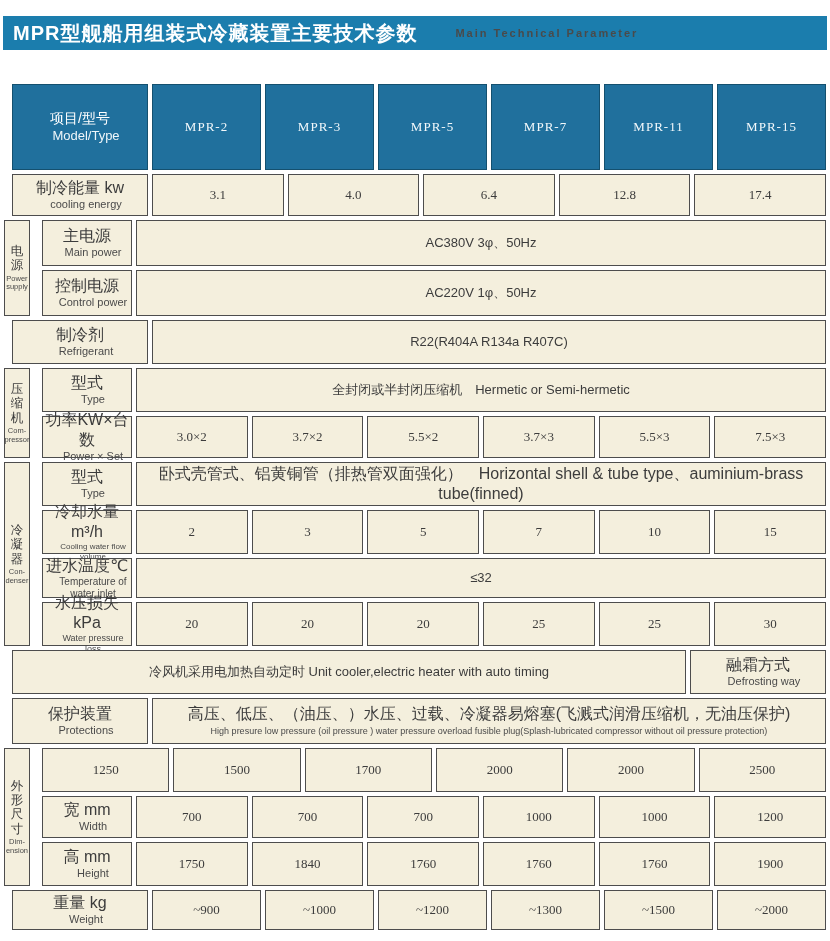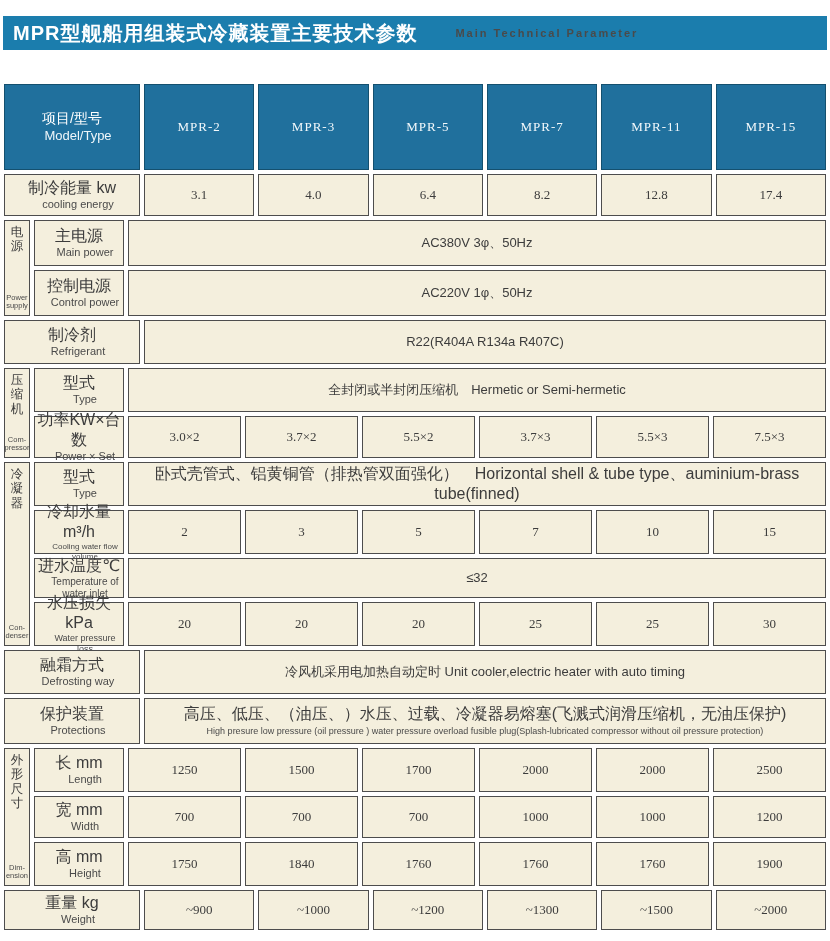--- a/index.html
+++ b/index.html
@@ -14,32 +14,32 @@
     background:#1b7dad; color:#ffffff;
     display:flex; align-items:center; padding-left:10px;
     font-weight:bold; font-size:20px; letter-spacing:1px;
   }
   .title-bar .en { margin-left:26px; letter-spacing:2px; }
 
   .spec-table {
     position:absolute; left:4px; top:84px; width:822px;
     display:flex; flex-direction:column; gap:4px;
   }
-  .trow { display:flex; gap:4px; }
+  .trow { display:flex; gap:4px;margin-left:8px; }
   .grp-section { display:flex; gap:4px; }
   .grp-rows { flex:1; display:flex; flex-direction:column; gap:4px; }
 
   .cell {
     background:#f4efdd; border:1px solid #4d4d4d;
     display:flex; flex-direction:column; align-items:center; justify-content:center;
     text-align:center; line-height:1.25;
   }
   .lbl { width:136px; flex:none; }
   .sublbl { width:90px; flex:none; }
-  .grp { width:26px; flex:none; padding:4px 0; justify-content:space-between; }
+  .grp { width:26px; flex:none; padding:4px 0; justify-content:center; }
   .val { flex:1 1 0; font-size:13px;font-family:Liberation Serif, serif; }
   .vspan { flex:1 1 0; font-size:13px; }
 
   .zh { font-size:16px; }
   .en { font-size:11px; color:#4a4a4a;padding-left:12px; }
 
   .head { background:#20709d; border:1px solid #14506f; color:#ffffff; }
   .head .zh { font-size:14px; color:#fff; }
   .head .en { font-size:13px; color:#eef6fa; }
   .model { font-size:13px; color:#f2f8fb; letter-spacing:1px; }
@@ -96,21 +96,20 @@
   </div>
 
   <div class="trow h42">
     <div class="cell lbl">
       <div class="zh">制冷能量 kw</div>
       <div class="en">cooling energy</div>
     </div>
     <div class="cell val">3.1</div>
     <div class="cell val">4.0</div>
     <div class="cell val">6.4</div>
-    <div class="cell val">8.2</div>
     <div class="cell val">12.8</div>
     <div class="cell val">17.4</div>
   </div>
 
   <div class="grp-section">
     <div class="cell grp">
       <div class="gzh">电源</div>
       <div class="gen">Power supply</div>
     </div>
     <div class="grp-rows">
@@ -208,49 +207,45 @@
         <div class="cell val">20</div>
         <div class="cell val">20</div>
         <div class="cell val">25</div>
         <div class="cell val">25</div>
         <div class="cell val">30</div>
       </div>
     </div>
   </div>
 
   <div class="trow h44">
+    <div class="cell vspan">冷风机采用电加热自动定时 Unit cooler,electric heater with auto timing</div>
     <div class="cell lbl">
       <div class="zh">融霜方式</div>
       <div class="en">Defrosting way</div>
     </div>
-    <div class="cell vspan">冷风机采用电加热自动定时 Unit cooler,electric heater with auto timing</div>
   </div>
 
   <div class="trow h46">
     <div class="cell lbl">
       <div class="zh">保护装置</div>
       <div class="en">Protections</div>
     </div>
     <div class="cell vspan two-line">
       <div class="l1">高压、低压、（油压、）水压、过载、冷凝器易熔塞(飞溅式润滑压缩机，无油压保护)</div>
       <div class="l2">High presure  low pressure  (oil pressure )  water pressure  overload  fusible plug(Splash-lubricated compressor without oil pressure protection)</div>
     </div>
   </div>
 
   <div class="grp-section">
     <div class="cell grp">
       <div class="gzh">外形尺寸</div>
       <div class="gen">Dim-ension</div>
     </div>
     <div class="grp-rows">
       <div class="trow h44">
-        <div class="cell sublbl">
-          <div class="zh">长 mm</div>
-          <div class="en">Length</div>
-        </div>
         <div class="cell val">1250</div>
         <div class="cell val">1500</div>
         <div class="cell val">1700</div>
         <div class="cell val">2000</div>
         <div class="cell val">2000</div>
         <div class="cell val">2500</div>
       </div>
       <div class="trow h42">
         <div class="cell sublbl">
           <div class="zh">宽 mm</div>

